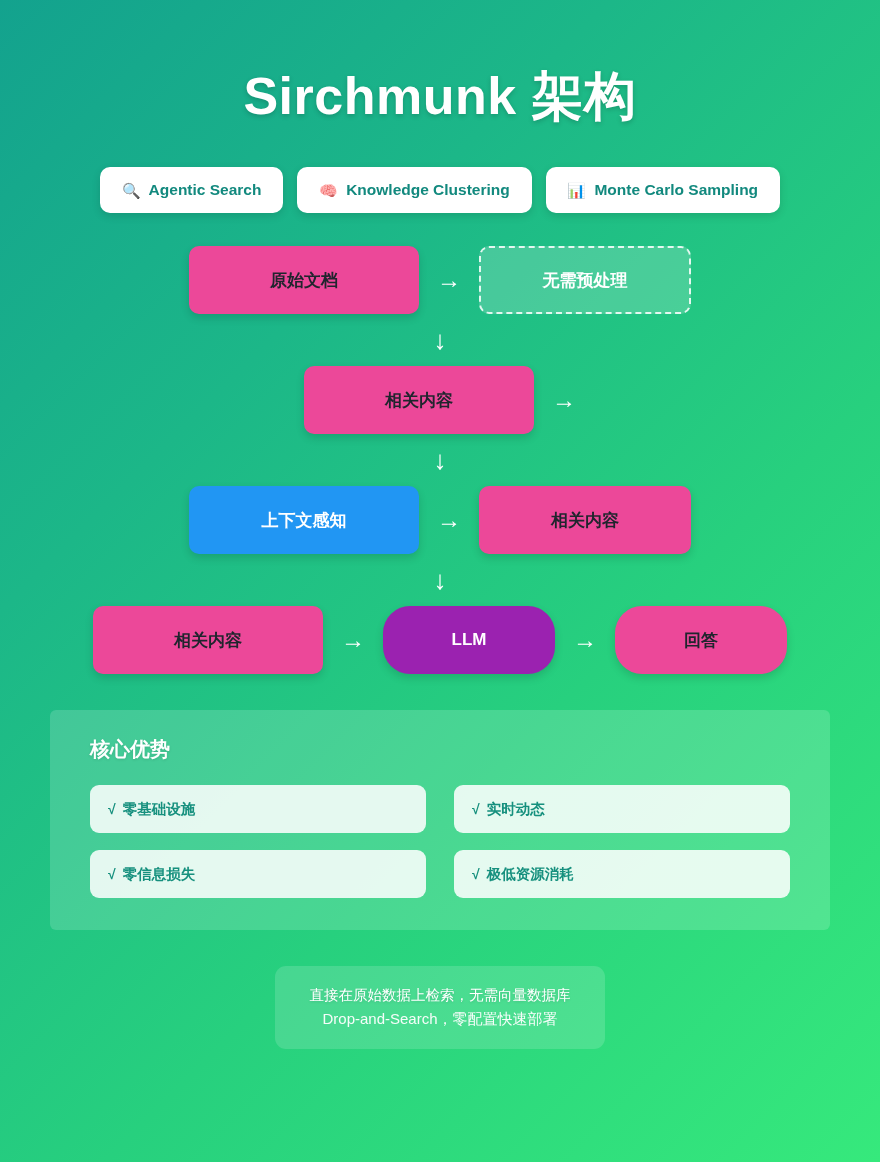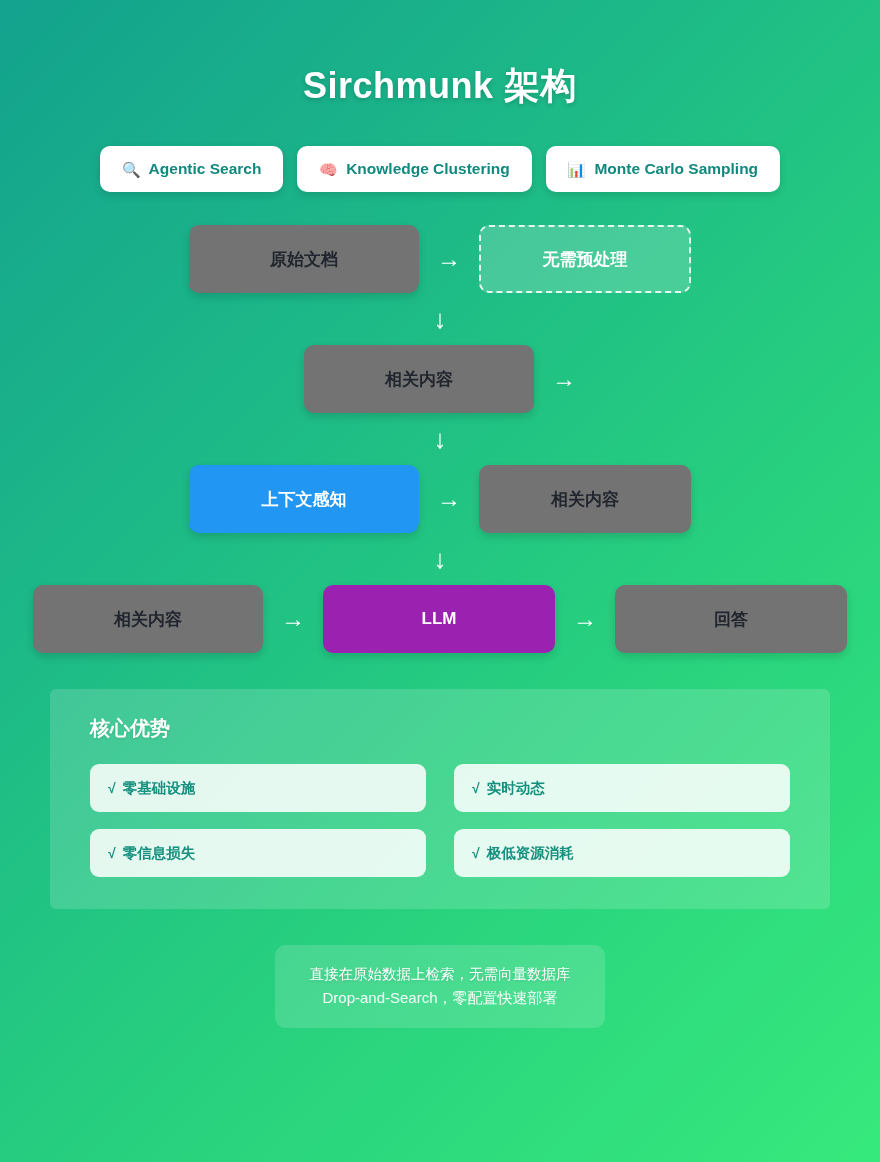--- a/index.html
+++ b/index.html
@@ -20,21 +20,21 @@
     width: 880px;
     height: 1162px;
     box-sizing: border-box;
     position: relative;
   }
 
   
   .title {
     text-align: center;
     color: #ffffff;
-    font-size: 36px;
+    font-size: 52px;
     font-weight: bold;
     letter-spacing: 0.5px;
     padding-top: 62px;
     margin: 0;
     text-shadow: 0 2px 5px rgba(0,0,0,0.18);
   }
 
   
   .badges {
     display: flex;
@@ -81,21 +81,21 @@
     align-items: center;
     justify-content: center;
     padding: 0 30px;
     box-sizing: border-box;
     font-size: 17px;
     font-weight: bold;
     white-space: nowrap;
     box-shadow: 0 4px 9px rgba(0,0,0,0.14);
   }
   .node.white {
-    background: #737373;
+    background: #ec4899;
     color: #20252E;
   }
   .node.blue {
     background: #2196F3;
     color: #ffffff;
   }
   .node.purple {
     background: #9B22B0;
     color: #ffffff;
   }
@@ -117,21 +117,21 @@
     font-size: 26px;
     line-height: 1;
     margin: 13px 0 13px 0;
     padding-left: 0;
   }
   .arrow-v span { display: inline-block; transform: translateX(0px); }
 
   
   .w-lg  { width: 230px; }
   .w-md  { width: 212px; }
-  .w-sm  { width: 232px; }
+  .w-sm  { width: 172px; border-radius: 27px; }
 
   
   .adv-panel {
     margin: 36px 50px 0 50px;
     background: rgba(255,255,255,0.16);
     border-radius: 6px;
     padding: 26px 40px 32px 40px;
     box-sizing: border-box;
   }
   .adv-title {

